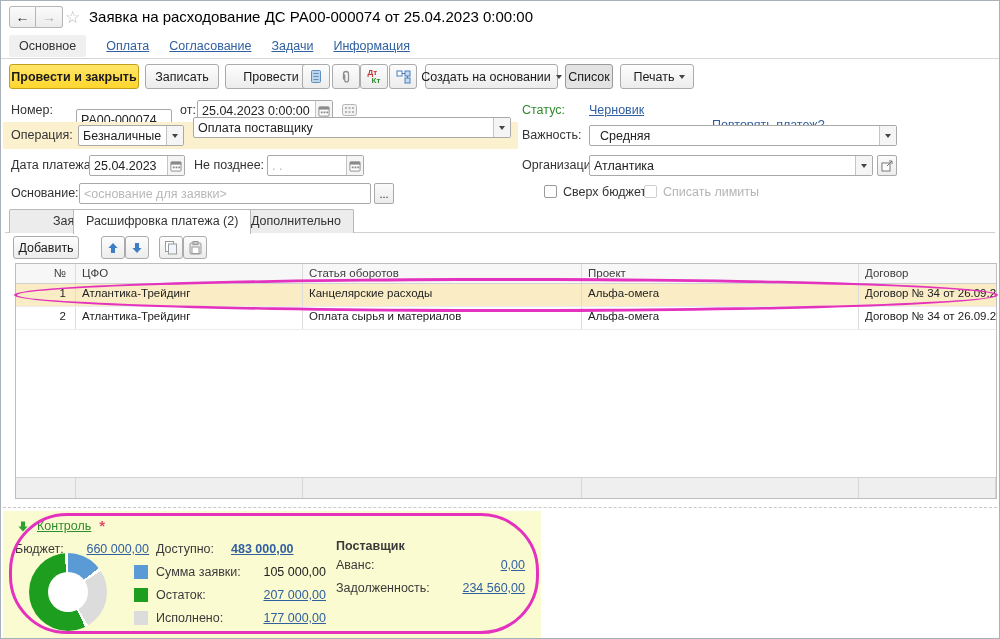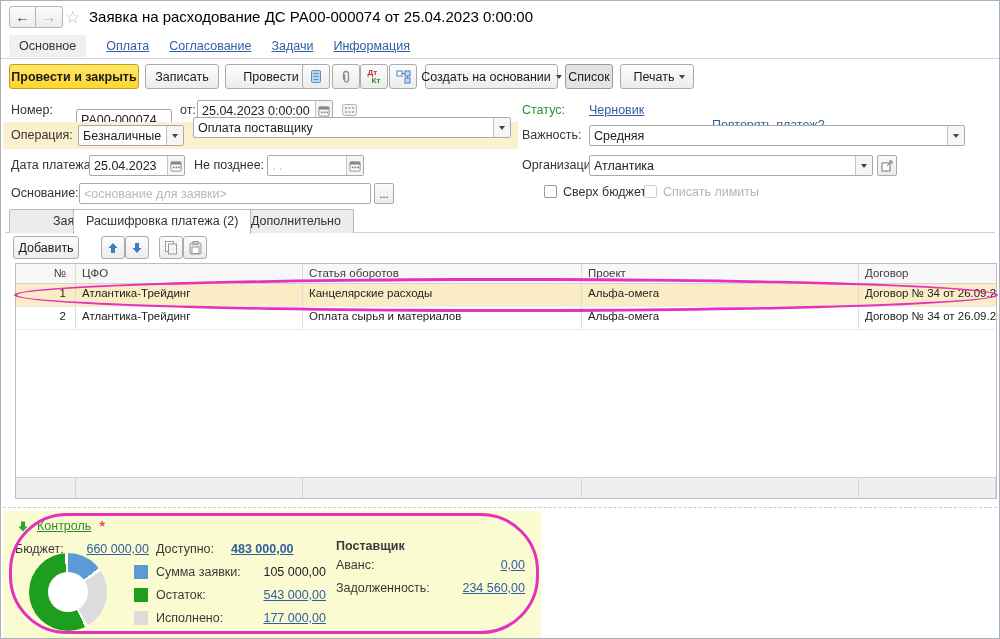--- a/index.html
+++ b/index.html
@@ -216,21 +216,21 @@
         <span class="tri"></span>
       </span>
   </div>
   <div class="field" style="left:192px;top:116px;width:318px;">
     <span class="field-text">Оплата поставщику</span>
     <span class="field-btn">
         <span class="tri"></span>
       </span>
   </div>
   <div class="lbl" style="left:521px;top:127px;">Важность:</div>
-  <div class="field" style="left:588px;top:124px;width:376px;">
+  <div class="field" style="left:588px;top:124px;width:308px;padding-left:6px;">
     <span class="field-text">Средняя</span>
     <span class="field-btn">
         <span class="tri"></span>
       </span>
   </div>
 
   <div class="lbl" style="left:10px;top:157px;">Дата платежа:</div>
   <div class="field" style="left:88px;top:154px;width:96px;">
     <span class="field-text">25.04.2023</span>
     <span class="field-btn">
@@ -364,21 +364,21 @@
       </div>
 
     <div class="legend-row" style="top:53px;">
       <span class="legend-sw" style="background-color: rgb(91, 155, 213);"></span>
       <span class="legend-lb">Сумма заявки:</span>
       <span class="legend-val" style="color:#222;">105 000,00</span>
     </div>
     <div class="legend-row" style="top:76px;">
       <span class="legend-sw" style="background-color: rgb(30, 158, 30);"></span>
       <span class="legend-lb">Остаток:</span>
-      <span class="legend-val link">543 000,00</span>
+      <span class="legend-val link">207 000,00</span>
     </div>
     <div class="legend-row" style="top:99px;">
       <span class="legend-sw" style="background-color: rgb(220, 220, 220);"></span>
       <span class="legend-lb">Исполнено:</span>
       <span class="legend-val link">177 000,00</span>
     </div>
 
     <div class="lbl" style="left:333px;top:28px;font-weight:bold;">Поставщик</div>
     <div class="lbl" style="left:333px;top:47px;">Аванс:</div>
     <span class="link num-val" style="position:absolute;left:418px;top:47px;width:104px;text-align:right;">0,00</span>

